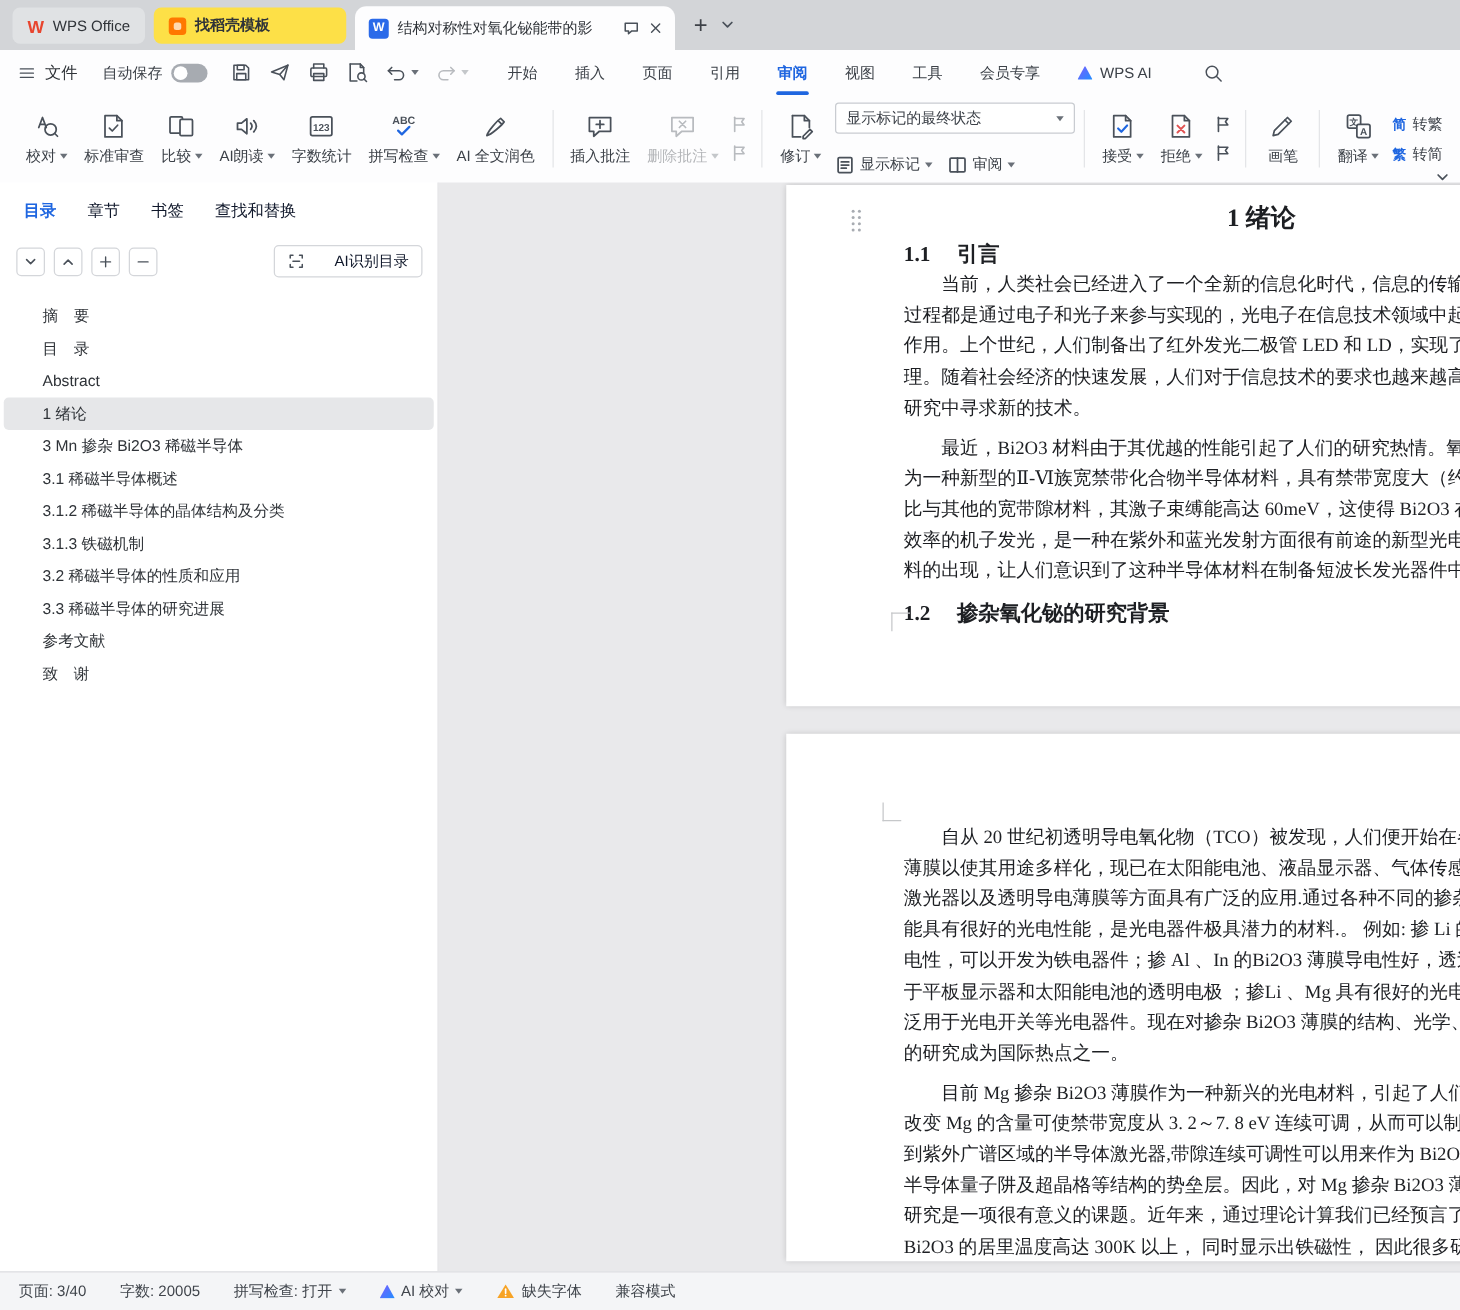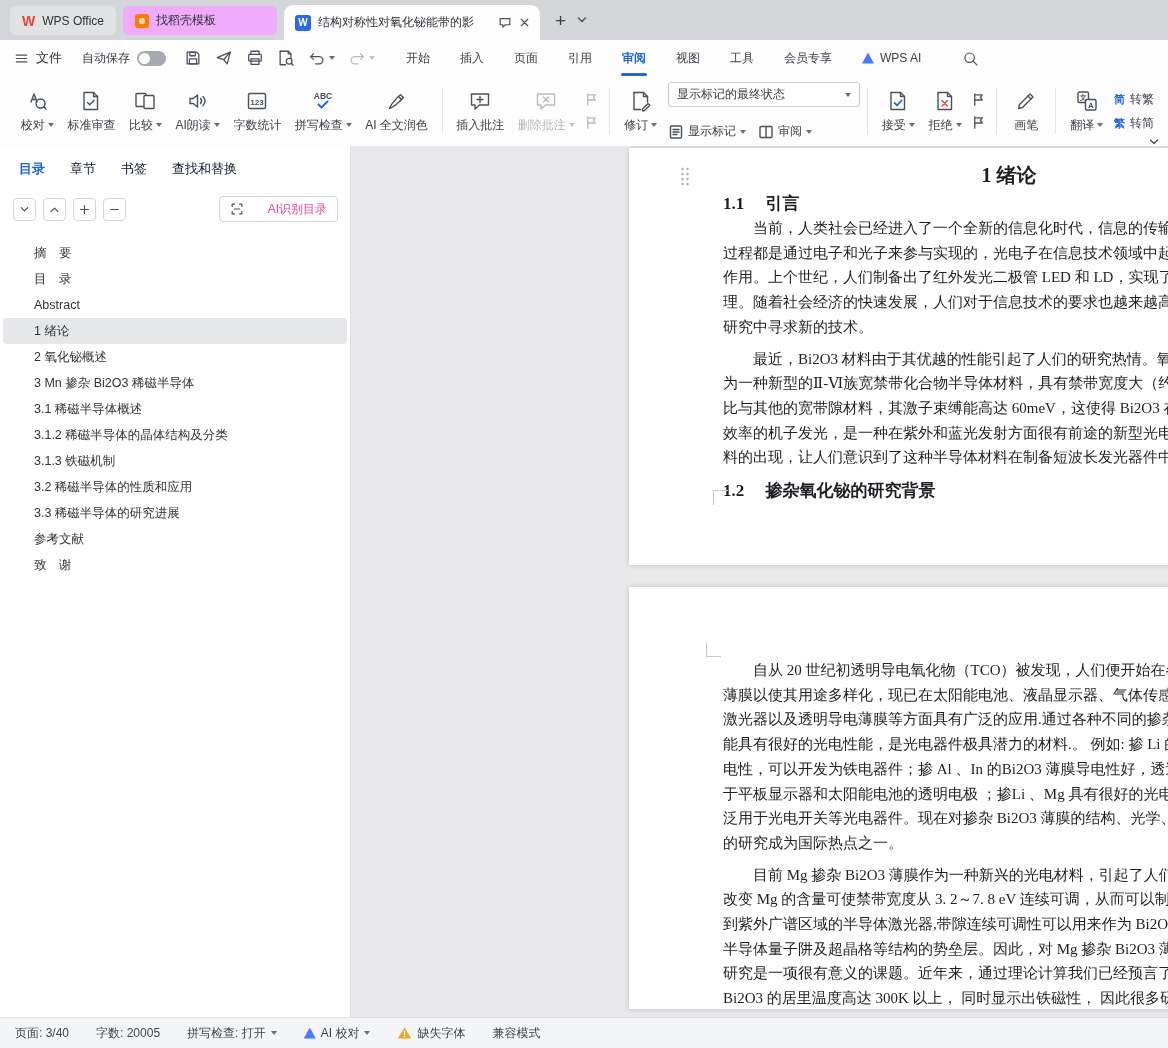--- a/index.html
+++ b/index.html
@@ -12,21 +12,21 @@
   .caret{width:0;height:0;border-left:3.5px solid transparent;border-right:3.5px solid transparent;
          border-top:4px solid #6a7078;display:inline-block;}
   .disabled{opacity:.38;}
 
   
   .tabbar{position:absolute;top:0;left:0;right:0;height:40px;background:#d3d5d8;
           display:flex;align-items:flex-end;padding-left:10px;}
   .wtab{display:flex;align-items:center;gap:7px;font-size:12px;color:#2f3338;
         padding:0 12px;height:29px;margin:0 7px 5px 0;border-radius:6px;white-space:nowrap;}
   .wtab-home{background:#e0e2e4;}
-  .wtab-docer{background:#f0abfc;width:130px;}
+  .wtab-docer{background:#fde047;width:130px;font-weight:bold;}
   .wtab-active{background:#fdfdfe;height:35px;margin-bottom:0;border-radius:9px 9px 0 0;width:236px;padding:0 9px 0 11px;}
   .wps-logo{color:#e8452e;font-weight:800;font-size:14px;line-height:1;}
   .docer-ic{width:14px;height:14px;border-radius:3px;background:#ff7800;position:relative;flex:0 0 auto;}
   .docer-ic::after{content:"";position:absolute;inset:4px;border-radius:2px;background:#ffd9b0;}
   .wdoc-ic{width:16px;height:16px;border-radius:3px;background:#2a6ae9;color:#fff;font-size:10px;font-weight:700;
            display:flex;align-items:center;justify-content:center;flex:0 0 auto;}
   .wtab-title{flex:1;overflow:hidden;white-space:nowrap;}
   .tab-extra{display:flex;align-items:center;gap:6px;}
   .tab-plus{align-self:center;font-size:19px;color:#3d4147;margin:0 4px 0 8px;line-height:1;}
   .tab-caret{align-self:center;margin-left:6px;}
@@ -72,21 +72,21 @@
   .main{position:absolute;top:146px;left:0;right:0;bottom:30px;display:flex;}
   .sidebar{width:350px;background:#fff;border-right:1px solid #dfe0e3;display:flex;flex-direction:column;flex:0 0 auto;}
   .sb-tabs{display:flex;align-items:center;gap:25px;padding:0 19px;height:46px;font-size:13px;position:relative;}
   .sb-tab{color:#0f172a;white-space:nowrap;}
   .sb-tab.active{color:#1f66e0;font-weight:700;}
   .sb-close{position:absolute;right:15px;top:15px;}
   .sb-tools{display:flex;align-items:center;gap:7px;padding:4px 12px 10px 13px;}
   .sq{width:23px;height:23px;border:1px solid #d4d6da;border-radius:4px;background:#fff;
       display:flex;align-items:center;justify-content:center;padding:0;}
   .ai-toc-btn{margin-left:auto;height:26px;border:1px solid #d4d6da;border-radius:4px;background:#fff;
-      display:flex;align-items:center;gap:24px;padding:0 10px;font-size:12px;color:#ec4899;font-family:inherit;}
+      display:flex;align-items:center;gap:24px;padding:0 10px;font-size:12px;color:#0f172a;font-family:inherit;}
   .toc-list{flex:1;overflow:hidden;padding-top:8px;}
   .toc-item{height:26px;display:flex;align-items:center;padding:0 10px 0 31px;font-size:12.5px;
             color:#2f3338;white-space:nowrap;border-radius:4px;margin:0 3px;}
   .toc-item.active{background:#e6e7e9;}
 
   
   .docarea{flex:1;position:relative;background:#e9e9eb;overflow:hidden;}
   .page{position:absolute;left:278px;width:760px;background:#fff;box-shadow:0 0 5px rgba(0,0,0,.18);
         overflow:hidden;font-family:"Liberation Serif","DejaVu Serif",serif;color:#1d1f23;}
   .page1{top:2px;height:417px;}
@@ -526,23 +526,20 @@
           </div>
 
           <div class="toc-item">
             <span>Abstract</span>
           </div>
 
           <div class="toc-item active">
             <span>1 绪论</span>
           </div>
 
-          <div class="toc-item">
-            <span>2 氧化铋概述</span>
-          </div>
 
           <div class="toc-item">
             <span>3 Mn 掺杂 Bi2O3 稀磁半导体</span>
           </div>
 
           <div class="toc-item">
             <span>3.1 稀磁半导体概述</span>
           </div>
 
           <div class="toc-item">

